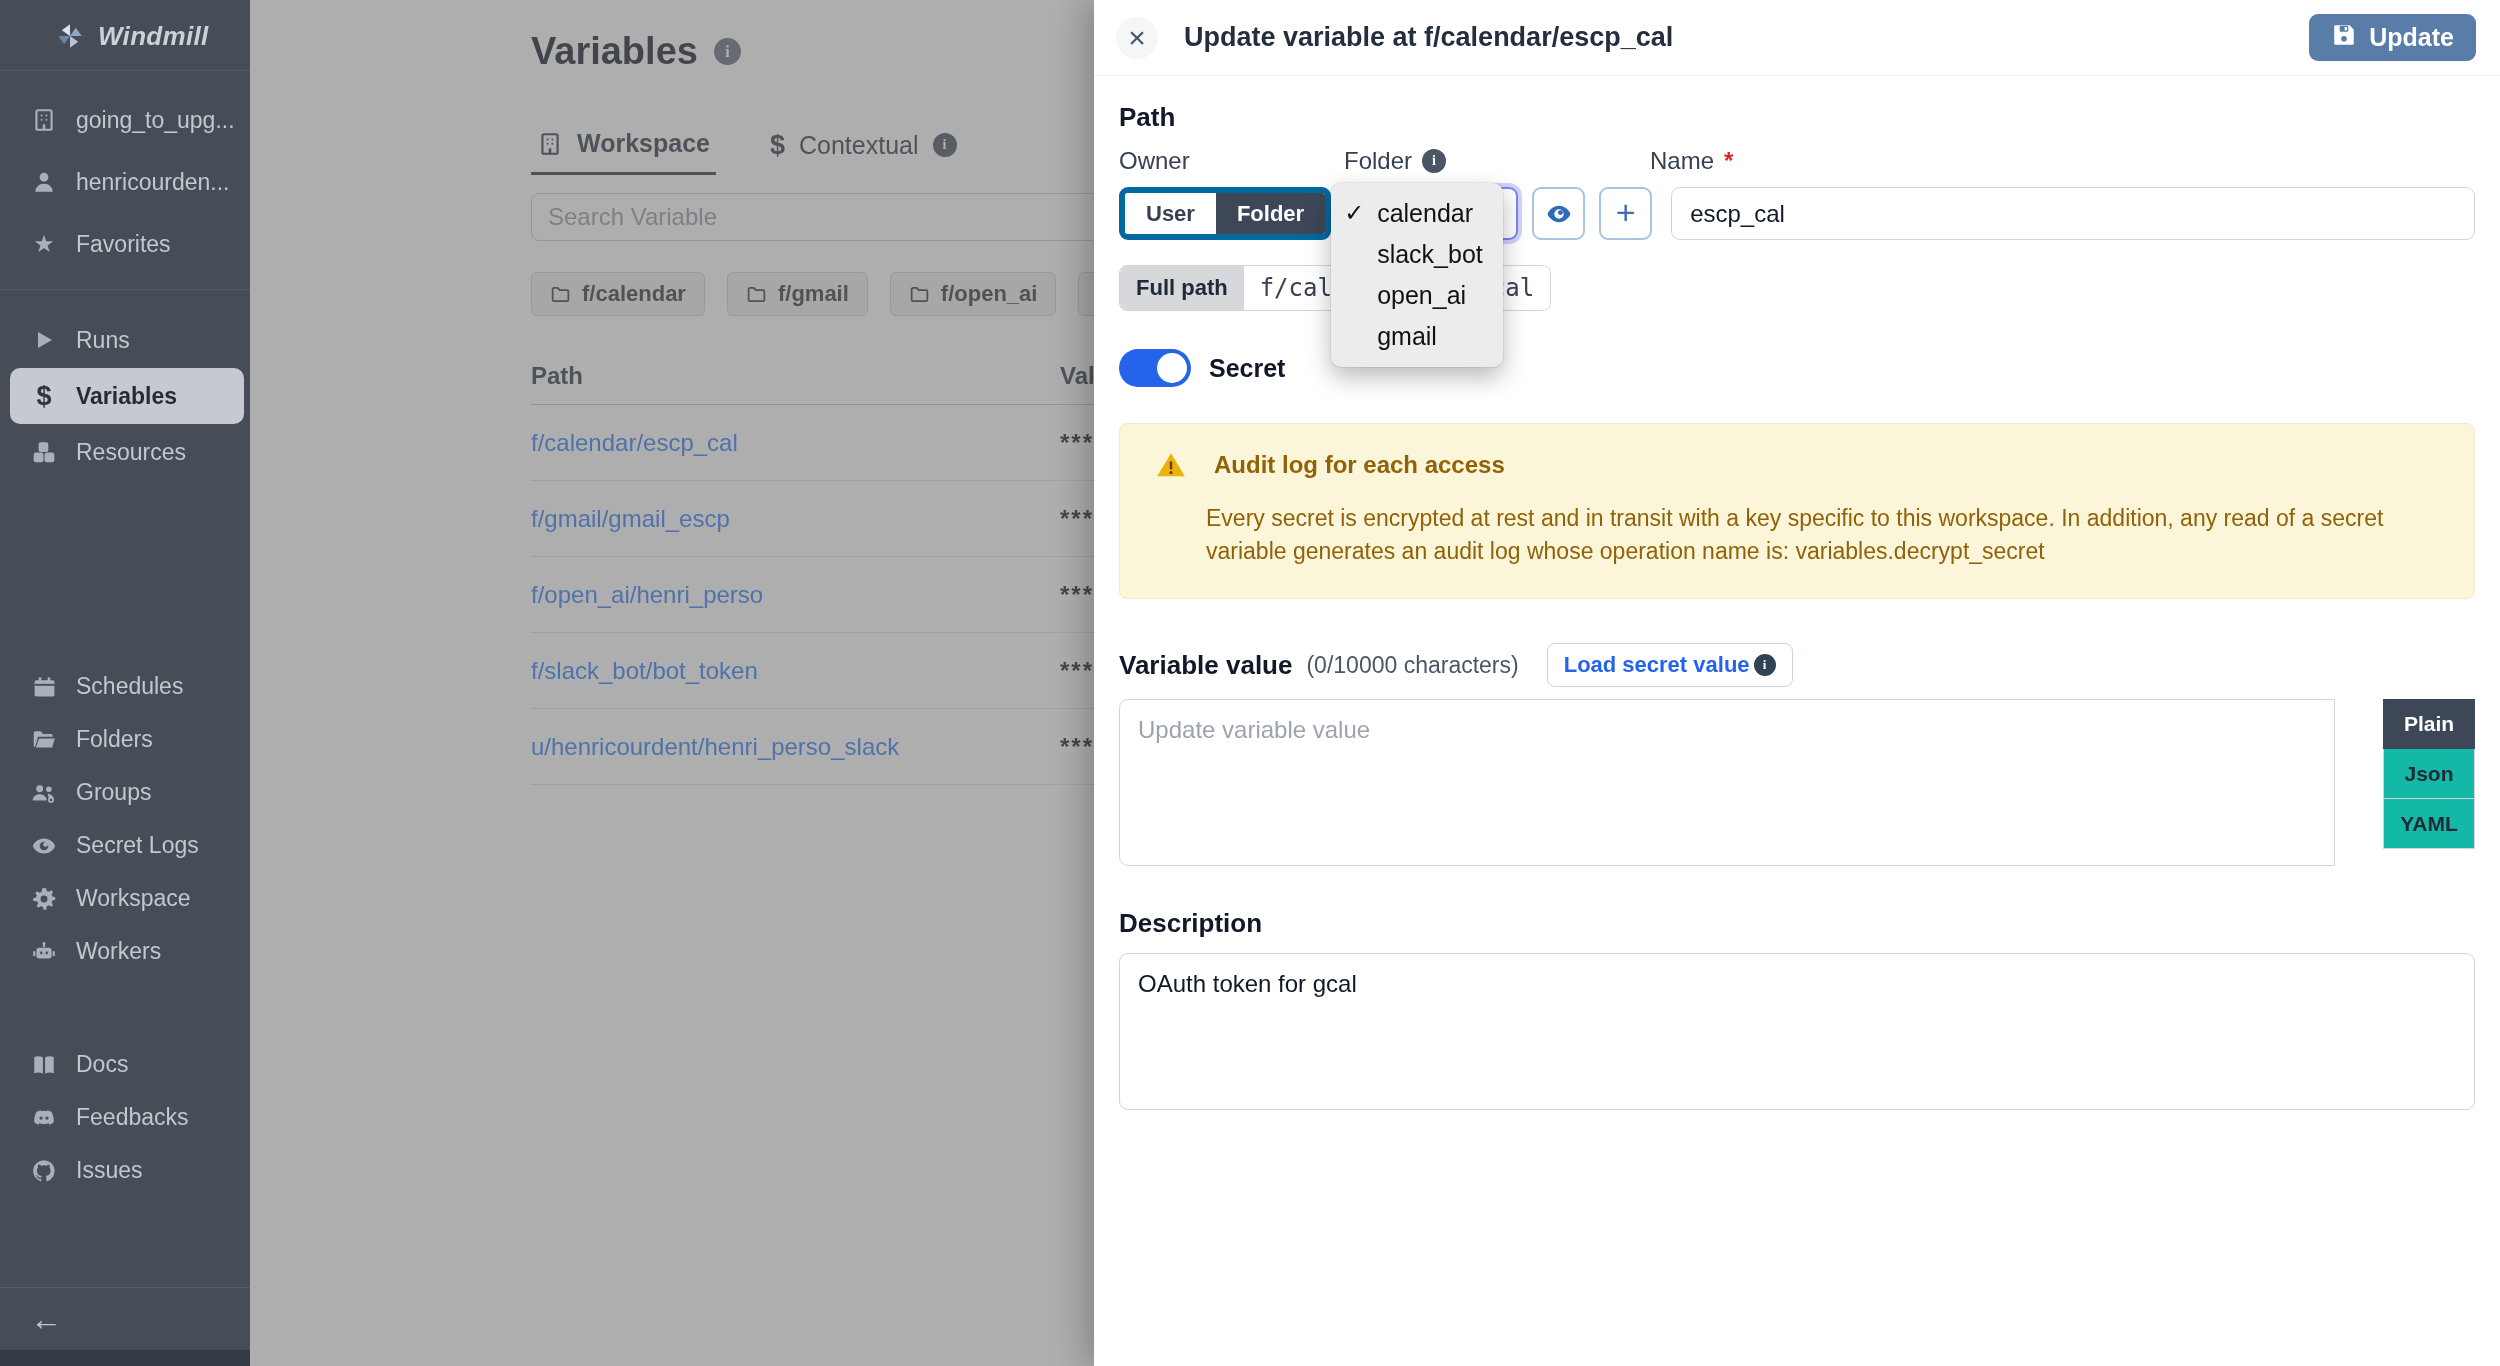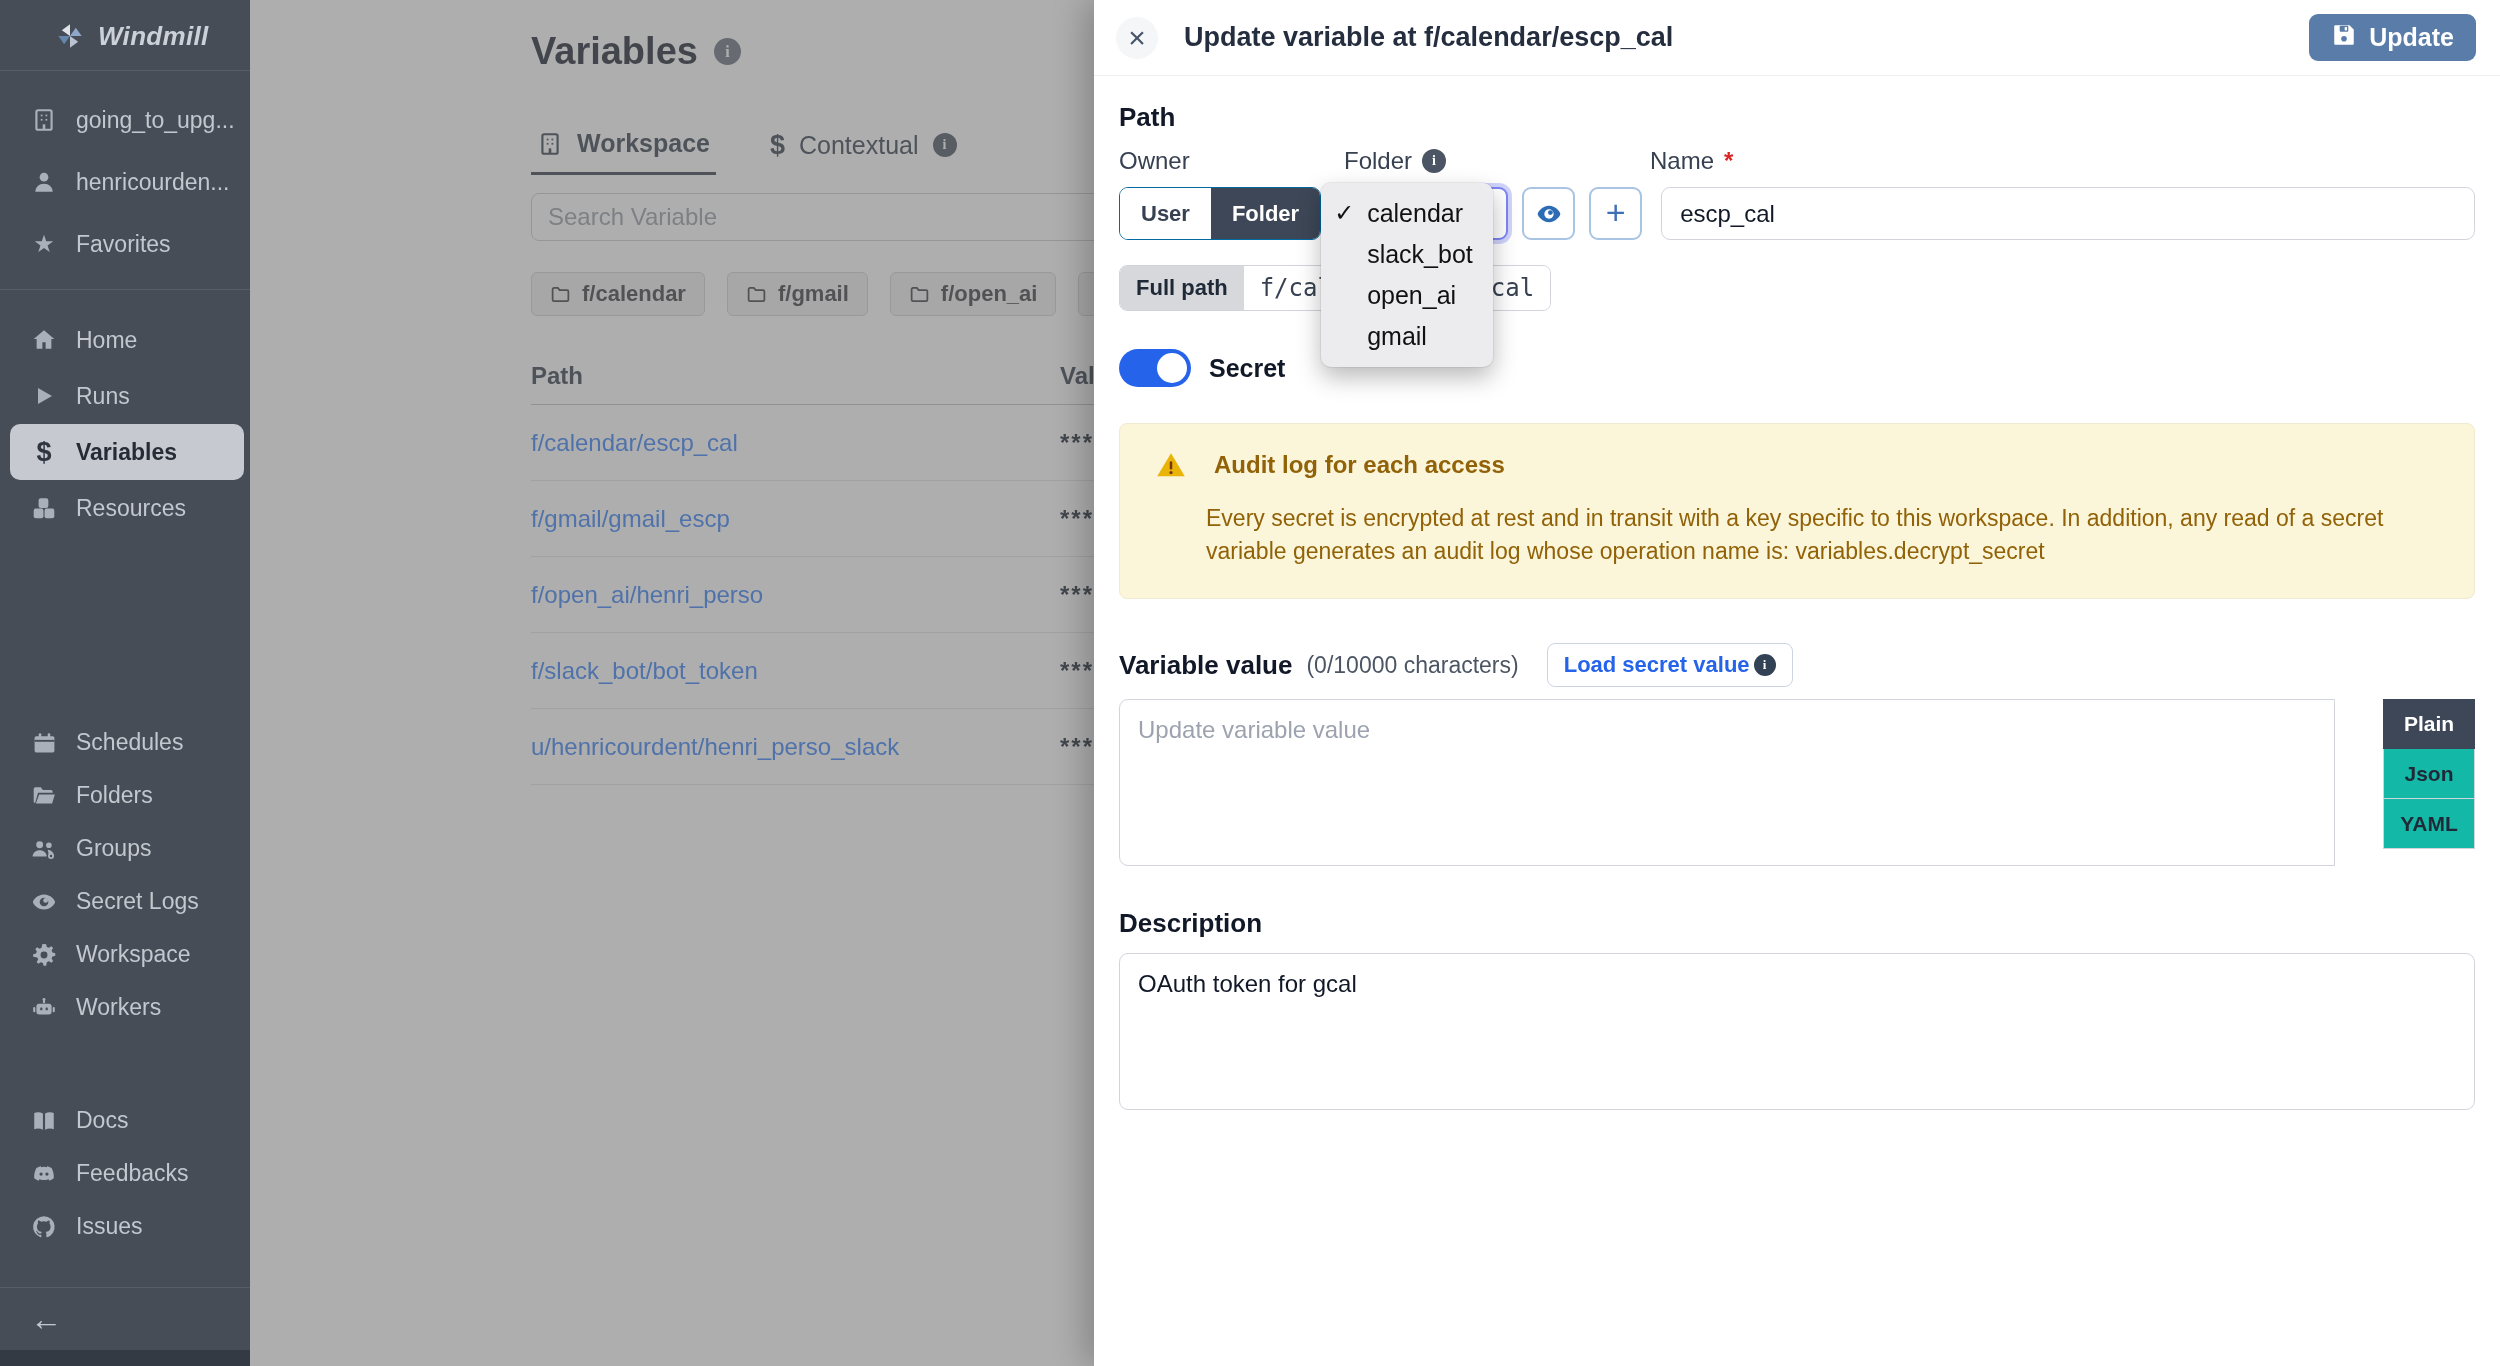--- a/index.html
+++ b/index.html
@@ -67,21 +67,21 @@
     border:none; border-radius:9px; height:47px; padding:0 22px; font-size:25px; font-weight:600; cursor:pointer;
     font-family:"Liberation Sans", sans-serif; }
   .d-body { padding:26px 25px 0 25px; }
   .sec-h { font-size:26px; font-weight:700; color:#111827; }
   .labels-row { display:flex; margin-top:14px; }
   .lbl { font-size:24px; color:#374151; display:flex; align-items:center; gap:10px; }
   .lbl .info-dot { width:24px; height:24px; font-size:14px; background:#4b5563; }
   .req { color:#dc2626; font-weight:700; }
   .lw1 { width:225px; } .lw2 { width:306px; }
   .controls-row { display:flex; align-items:center; margin-top:12px; height:53px; }
-  .segmented { display:flex; height:53px; border:1px solid #0369a1; border-radius:9px; overflow:hidden; flex:none; }
+  .segmented { display:flex; height:53px; border:6px solid #0369a1; border-radius:9px; overflow:hidden; flex:none; }
   .seg-btn { display:flex; align-items:center; padding:0 21px; font-size:22px; font-weight:600; background:#fff; color:#374151; border:none; cursor:pointer; font-family:"Liberation Sans", sans-serif; }
   .seg-btn.active { background:#3d4757; color:#fff; }
   .select-wrap { position:relative; margin-left:13px; flex:none; }
   .folder-select { width:174px; height:53px; border-radius:9px; border:2px solid #7c86f2;
     box-shadow:0 0 0 4px rgba(150,160,250,.45); background:#fff; cursor:pointer; }
   .dropdown { position:absolute; left:-13px; top:-4px; width:172px; background:#ececee; border-radius:10px;
     box-shadow:0 10px 24px rgba(0,0,0,.28), 0 0 0 1px rgba(0,0,0,.06); padding:10px 0; z-index:30; }
   .dd-item { position:relative; padding:6px 14px 6px 46px; font-size:25px; color:#111; cursor:pointer; white-space:nowrap; }
   .dd-check { position:absolute; left:13px; top:6px; font-size:24px; color:#111; }
   .icon-btn { width:53px; height:53px; margin-left:14px; border:2px solid #a9c3e2; border-radius:9px;
@@ -168,28 +168,20 @@
         <span class="s-ico">★</span>
         <span class="s-lbl">Favorites</span>
       </div>
     </div>
 
     <div class="sb-div" style="margin-top:14px;"></div>
 
     <div class="sb-group" style="padding-top:22px;">
       <div class="s-item h56">
         <span class="s-ico">
-          <svg viewBox="0 0 24 24" width="26" height="26" fill="currentColor">
-              <path d="M12 3 2.5 11h2.7v9h5.3v-6h3v6h5.3v-9h2.7Z"></path>
-            </svg>
-        </span>
-        <span class="s-lbl">Home</span>
-      </div>
-      <div class="s-item h56">
-        <span class="s-ico">
           <svg viewBox="0 0 24 24" width="24" height="24" fill="currentColor">
               <path d="M6 4l14 8-14 8Z"></path>
             </svg>
         </span>
         <span class="s-lbl">Runs</span>
       </div>
       <div class="s-item h56 active">
         <span class="s-ico" style="font-size:27px;font-weight:600;">$</span>
         <span class="s-lbl">Variables</span>
       </div>

